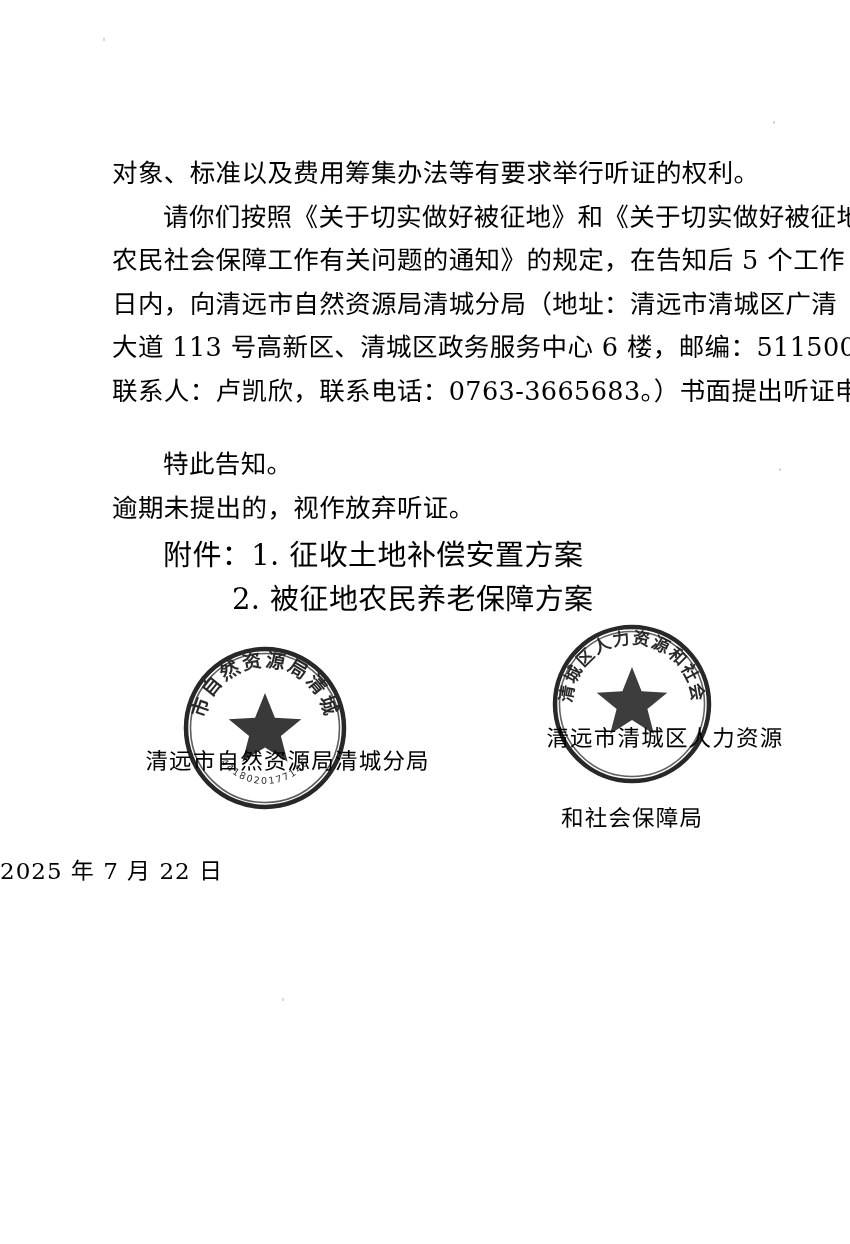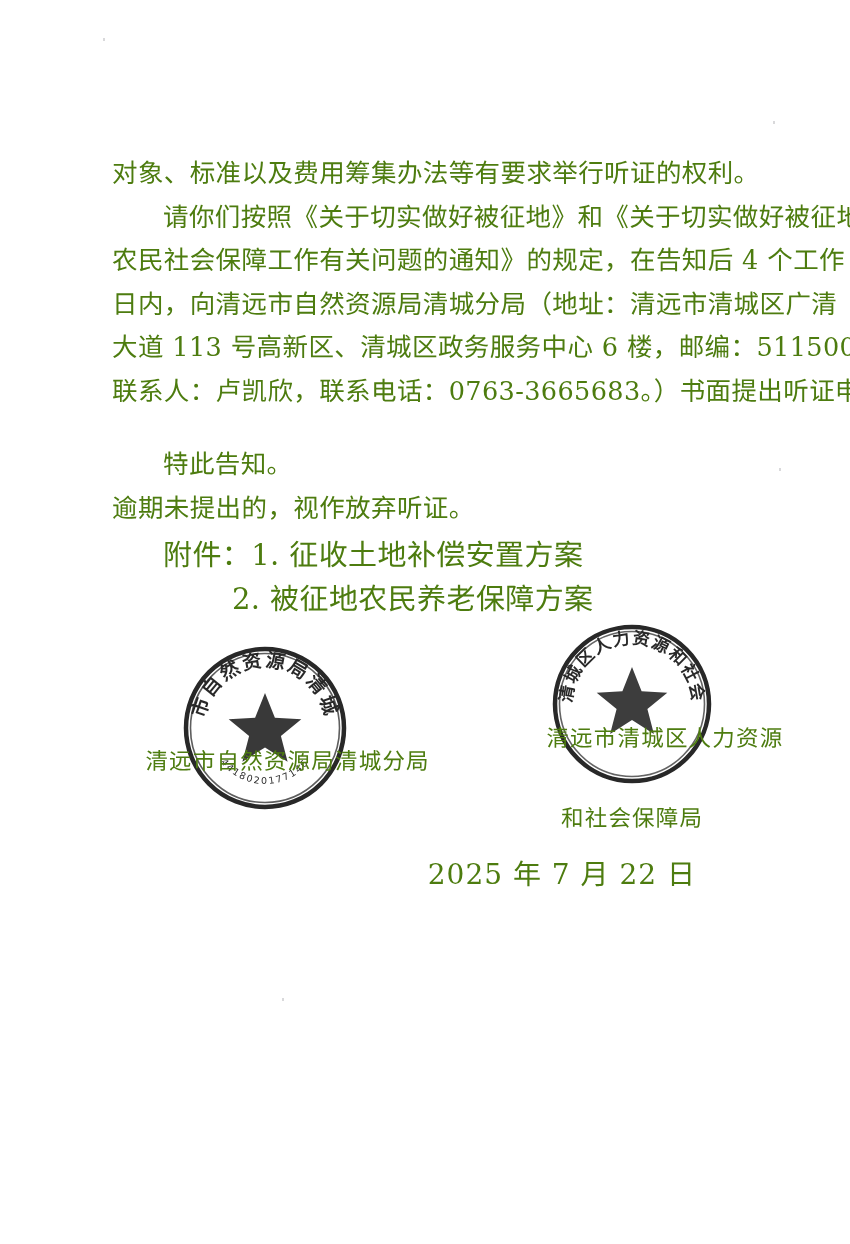--- a/index.html
+++ b/index.html
@@ -10,21 +10,21 @@
   }
   body {
     font-family: "DejaVu Serif", "Liberation Serif", serif;
   }
   .page {
     position: relative;
     width: 850px;
     height: 1244px;
     background: #ffffff;
     overflow: hidden;
-    color: #4d7c0f;
+    color: #000000;
   }
   
   .doc-body {
     position: absolute;
     left: 112px;
     top: 152px;
     width: 632px;
   }
   .doc-line {
     font-size: 25.5px;
@@ -77,22 +77,22 @@
   .sig-right .sig-row2 {
     display: block;
     padding-left: 48px;
   }
   
   .doc-date {
     position: absolute;
     left: 0;
     top: 852px;
     width: 696px;
-    text-align: right;
-    font-size: 28px;
+    text-align: left;
+    font-size: 23px;
     letter-spacing: 1px;
     white-space: pre;
   }
   
   .seal {
     position: absolute;
     border-radius: 50%;
     z-index: 2;
     opacity: 0.88;
     filter: contrast(1.15);
@@ -129,21 +129,21 @@
   <div class="speck" style="left:103px; top:38px;"></div>
   <div class="speck" style="left:773px; top:121px;"></div>
   <div class="speck" style="left:779px; top:468px;"></div>
   <div class="speck" style="left:282px; top:998px;"></div>
 
   <div class="doc-body">
 
     <div class="doc-line">对象、标准以及费用筹集办法等有要求举行听证的权利。</div>
 
     <div class="doc-line indent">请你们按照《关于切实做好被征地》和《关于切实做好被征地</div>
-    <div class="doc-line">农民社会保障工作有关问题的通知》的规定，在告知后 4 个工作</div>
+    <div class="doc-line">农民社会保障工作有关问题的通知》的规定，在告知后 5 个工作</div>
     <div class="doc-line">日内，向清远市自然资源局清城分局（地址：清远市清城区广清</div>
     <div class="doc-line">大道 113 号高新区、清城区政务服务中心 6 楼，邮编：511500，</div>
     <div class="doc-line">联系人：卢凯欣，联系电话：0763-3665683。）书面提出听证申请；</div>
     <div class="doc-line indent" style="margin-top:30px;">特此告知。</div>
 
     <div class="doc-line">逾期未提出的，视作放弃听证。</div>
   </div>
 
   <div class="attachments">
     <div class="attach-line">附件：1. 征收土地补偿安置方案</div>

